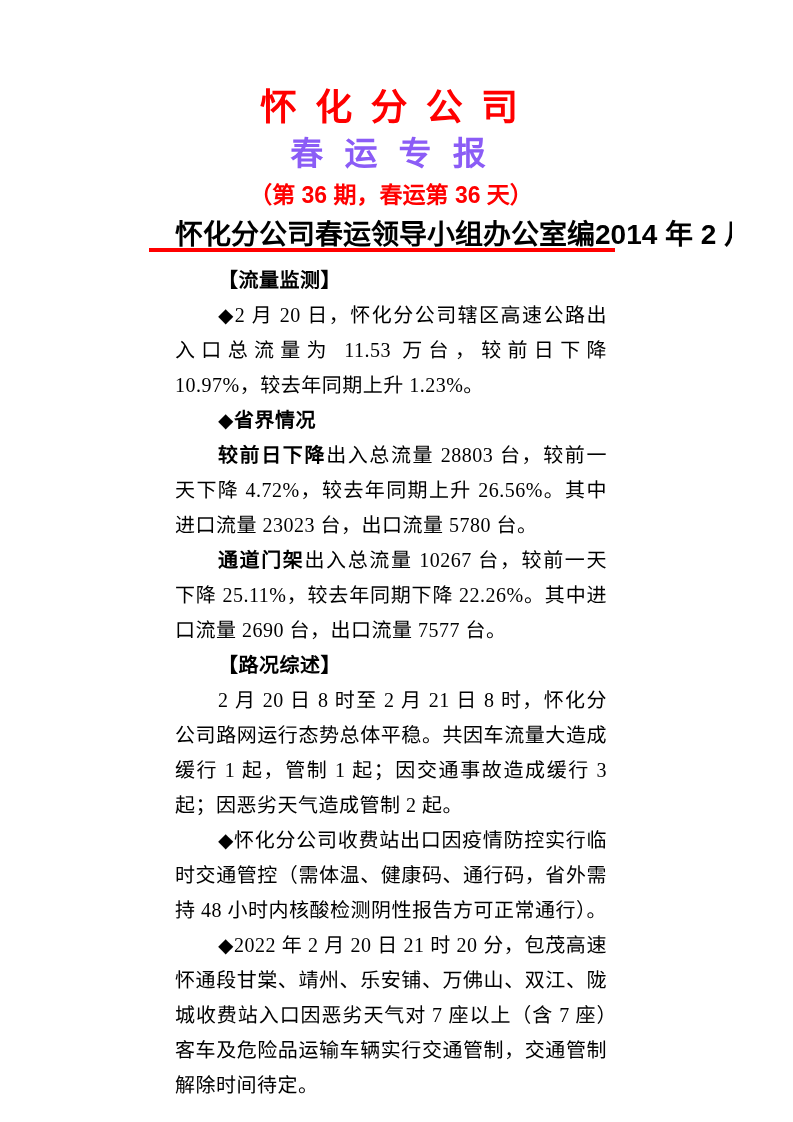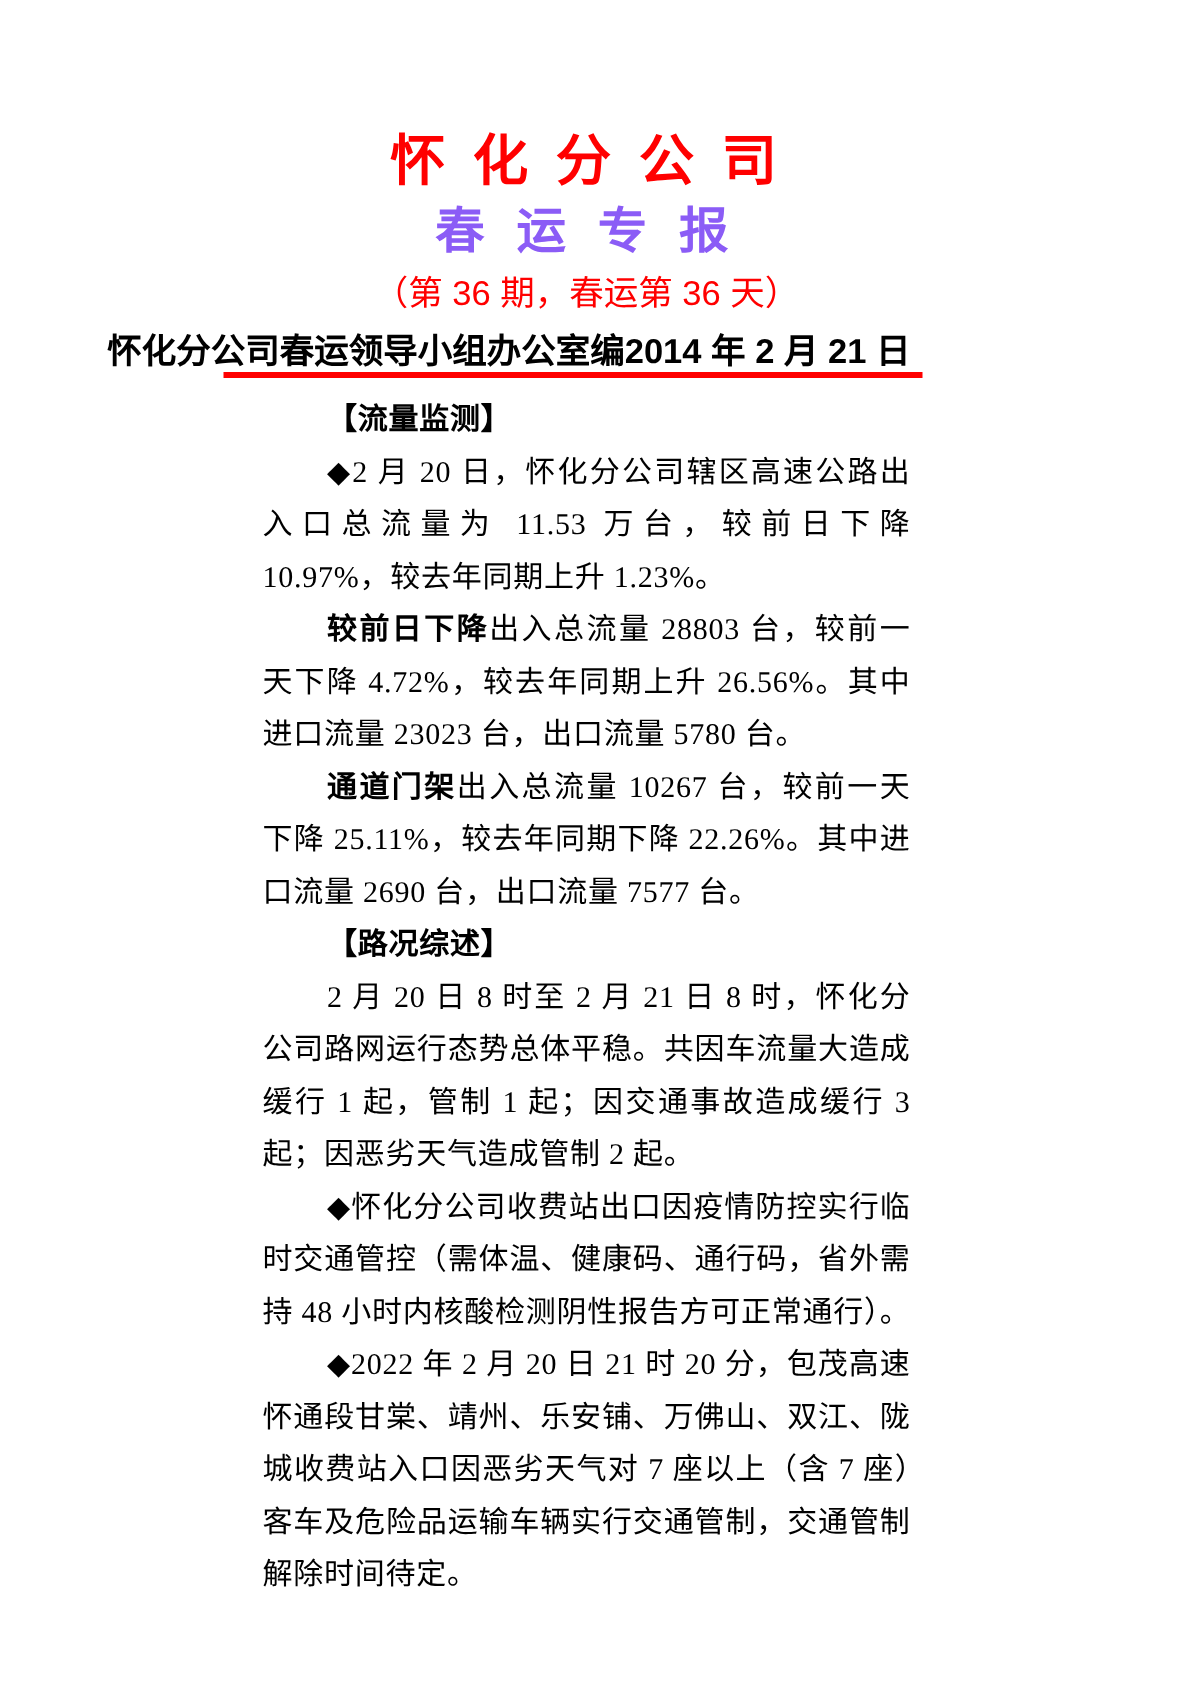--- a/index.html
+++ b/index.html
@@ -38,33 +38,33 @@
     font-weight: bold;
     font-size: 33px;
     line-height: 38px;
     letter-spacing: 6px;
     white-space: nowrap;
   }
   .issue-line {
     margin-top: 9px;
     color: #ff0000;
     font-family: "Liberation Sans", "DejaVu Sans", sans-serif;
-    font-weight: normal;
+    font-weight: bold;
     font-size: 23px;
     line-height: 27px;
     white-space: nowrap;
   }
   .byline-row {
     margin-top: 13px;
     display: flex;
-    justify-content: flex-end;
+    justify-content: flex-start;
     align-items: baseline;
     font-family: "Liberation Sans", "DejaVu Sans", sans-serif;
     font-weight: bold;
-    font-size: 23px;
+    font-size: 28px;
     line-height: 25px;
     color: #000000;
     white-space: nowrap;
   }
   .red-rule {
     height: 4px;
     background: #ff0000;
     margin: 1px -8px 0 -26px; 
   }
   
@@ -101,20 +101,21 @@
     </div>
     <div class="red-rule"></div>
   </div>
 
   <div class="doc-body">
 
     <div class="blk blk-heading">【流量监测】</div>
 
     <p class="blk blk-para"><span class="lead"></span><span>◆2 月 20 日，怀化分公司辖区高速公路出入口总流量为 11.53 万台，较前日下降 10.97%，较去年同期上升 1.23%。</span></p>
 
+    <div class="blk blk-heading">◆省界情况</div>
 
     <p class="blk blk-para"><span class="lead">较前日下降</span><span>出入总流量 28803 台，较前一天下降 4.72%，较去年同期上升 26.56%。其中进口流量 23023 台，出口流量 5780 台。</span></p>
 
     <p class="blk blk-para"><span class="lead">通道门架</span><span>出入总流量 10267 台，较前一天下降 25.11%，较去年同期下降 22.26%。其中进口流量 2690 台，出口流量 7577 台。</span></p>
 
     <div class="blk blk-heading">【路况综述】</div>
 
     <p class="blk blk-para"><span class="lead"></span><span>2 月 20 日 8 时至 2 月 21 日 8 时，怀化分公司路网运行态势总体平稳。共因车流量大造成缓行 1 起，管制 1 起；因交通事故造成缓行 3 起；因恶劣天气造成管制 2 起。</span></p>
 
     <p class="blk blk-para"><span class="lead"></span><span>◆怀化分公司收费站出口因疫情防控实行临时交通管控（需体温、健康码、通行码，省外需持 48 小时内核酸检测阴性报告方可正常通行）。</span></p>

